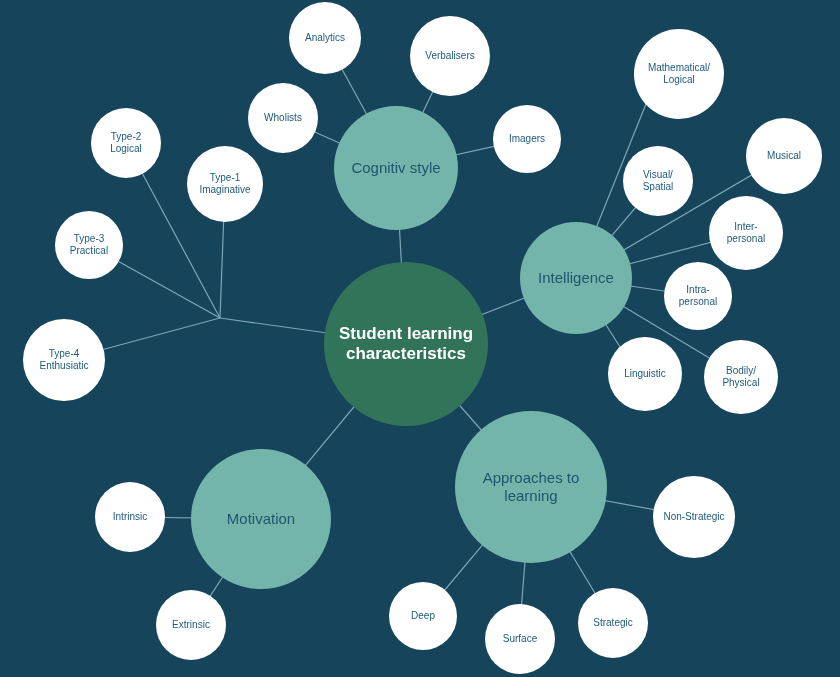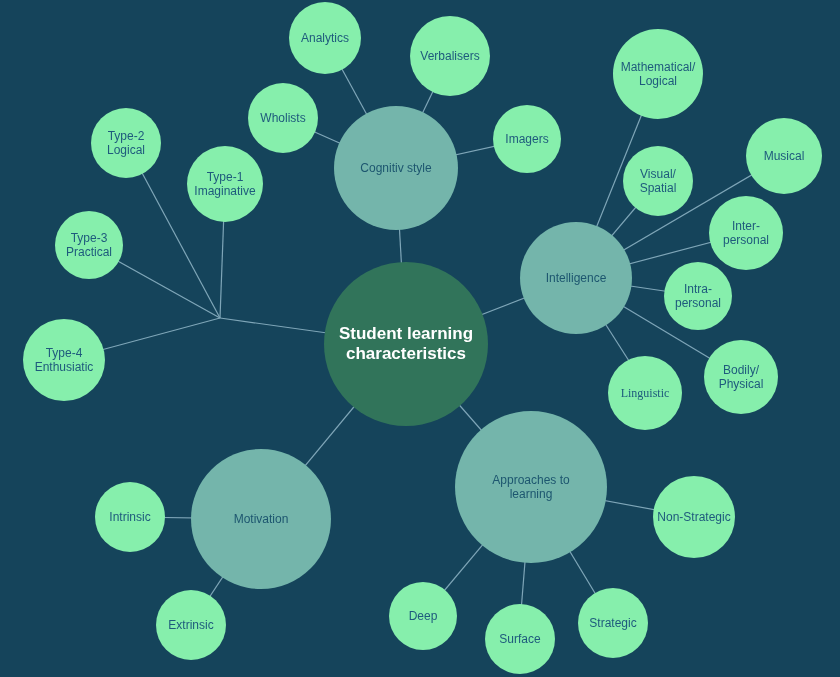--- a/index.html
+++ b/index.html
@@ -33,26 +33,26 @@
     background: #31745a;
     color: #ffffff;
     font-weight: bold;
     font-size: 17px;
     line-height: 1.18;
     text-align: center;
   }
   .node.branch {
     background: #74b5ab;
     color: #1d566f;
-    font-size: 12px;
+    font-size: 15px;
   }
   .node.leaf {
-    background: #86efac;
+    background: #ffffff;
     color: #1e5a7c;
-    font-size: 12px;
+    font-size: 10px;
   }
 </style>
 </head>
 <body>
 
 <div class="stage">
 
   <svg class="connector-layer" width="840" height="677" viewBox="0 0 840 677" stroke="#7fa6b8" stroke-width="1.2">
 
     <line x1="406" y1="344" x2="396" y2="168"></line>
@@ -100,30 +100,30 @@
   <div class="node leaf" style="left:91px; top:108px; width:70px; height:70px;">Type-2
 Logical</div>
   <div class="node leaf" style="left:187px; top:146px; width:76px; height:76px;">Type-1
 Imaginative</div>
   <div class="node leaf" style="left:55px; top:211px; width:68px; height:68px;">Type-3
 Practical</div>
   <div class="node leaf" style="left:23px; top:319px; width:82px; height:82px;">Type-4
 Enthusiatic</div>
 
   <div class="node branch" style="left:520px; top:222px; width:112px; height:112px;">Intelligence</div>
-  <div class="node leaf" style="left:613px; top:29px; width:90px; height:90px;">Mathematical/
+  <div class="node leaf" style="left:634px; top:29px; width:90px; height:90px;">Mathematical/
 Logical</div>
   <div class="node leaf" style="left:623px; top:146px; width:70px; height:70px;">Visual/
 Spatial</div>
   <div class="node leaf" style="left:746px; top:118px; width:76px; height:76px;">Musical</div>
   <div class="node leaf" style="left:709px; top:196px; width:74px; height:74px;">Inter-
 personal</div>
   <div class="node leaf" style="left:664px; top:262px; width:68px; height:68px;">Intra-
 personal</div>
-  <div class="node leaf" style="left:608px; top:356px; width:74px; height:74px;font-family:Liberation Serif, serif;">Linguistic</div>
+  <div class="node leaf" style="left:608px; top:337px; width:74px; height:74px;">Linguistic</div>
   <div class="node leaf" style="left:704px; top:340px; width:74px; height:74px;">Bodily/
 Physical</div>
 
   <div class="node branch" style="left:191px; top:449px; width:140px; height:140px;">Motivation</div>
   <div class="node leaf" style="left:95px; top:482px; width:70px; height:70px;">Intrinsic</div>
   <div class="node leaf" style="left:156px; top:590px; width:70px; height:70px;">Extrinsic</div>
 
   <div class="node branch" style="left:455px; top:411px; width:152px; height:152px;">Approaches to
 learning</div>
   <div class="node leaf" style="left:653px; top:476px; width:82px; height:82px;">Non-Strategic</div>

